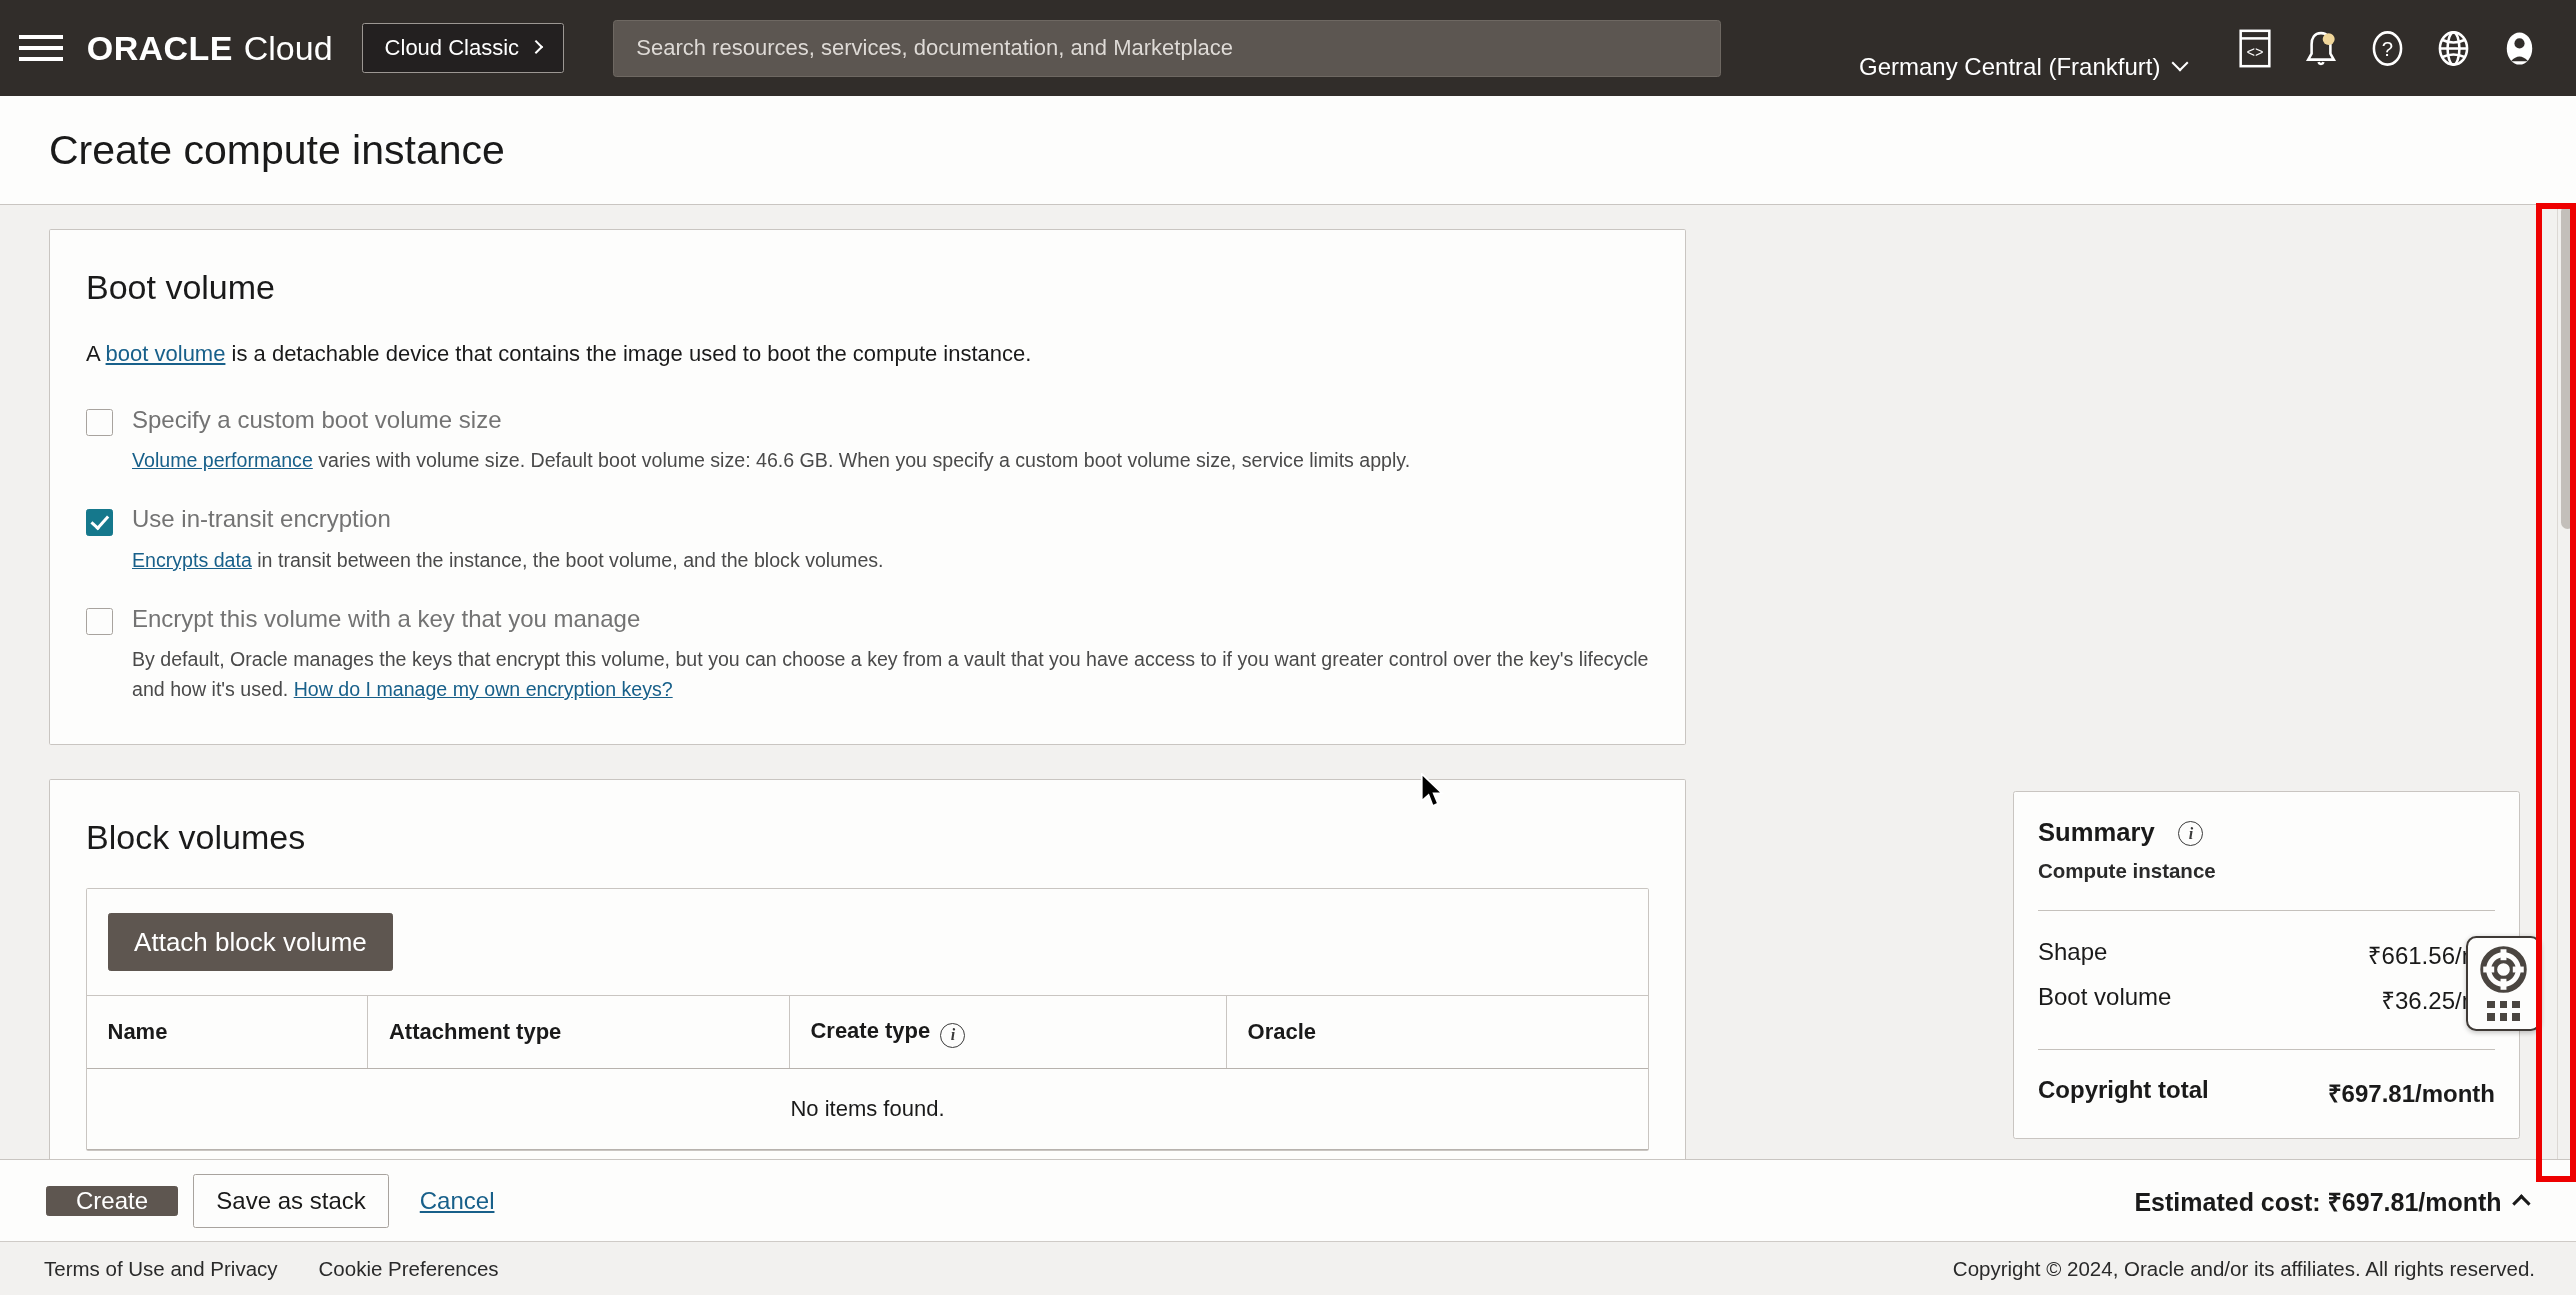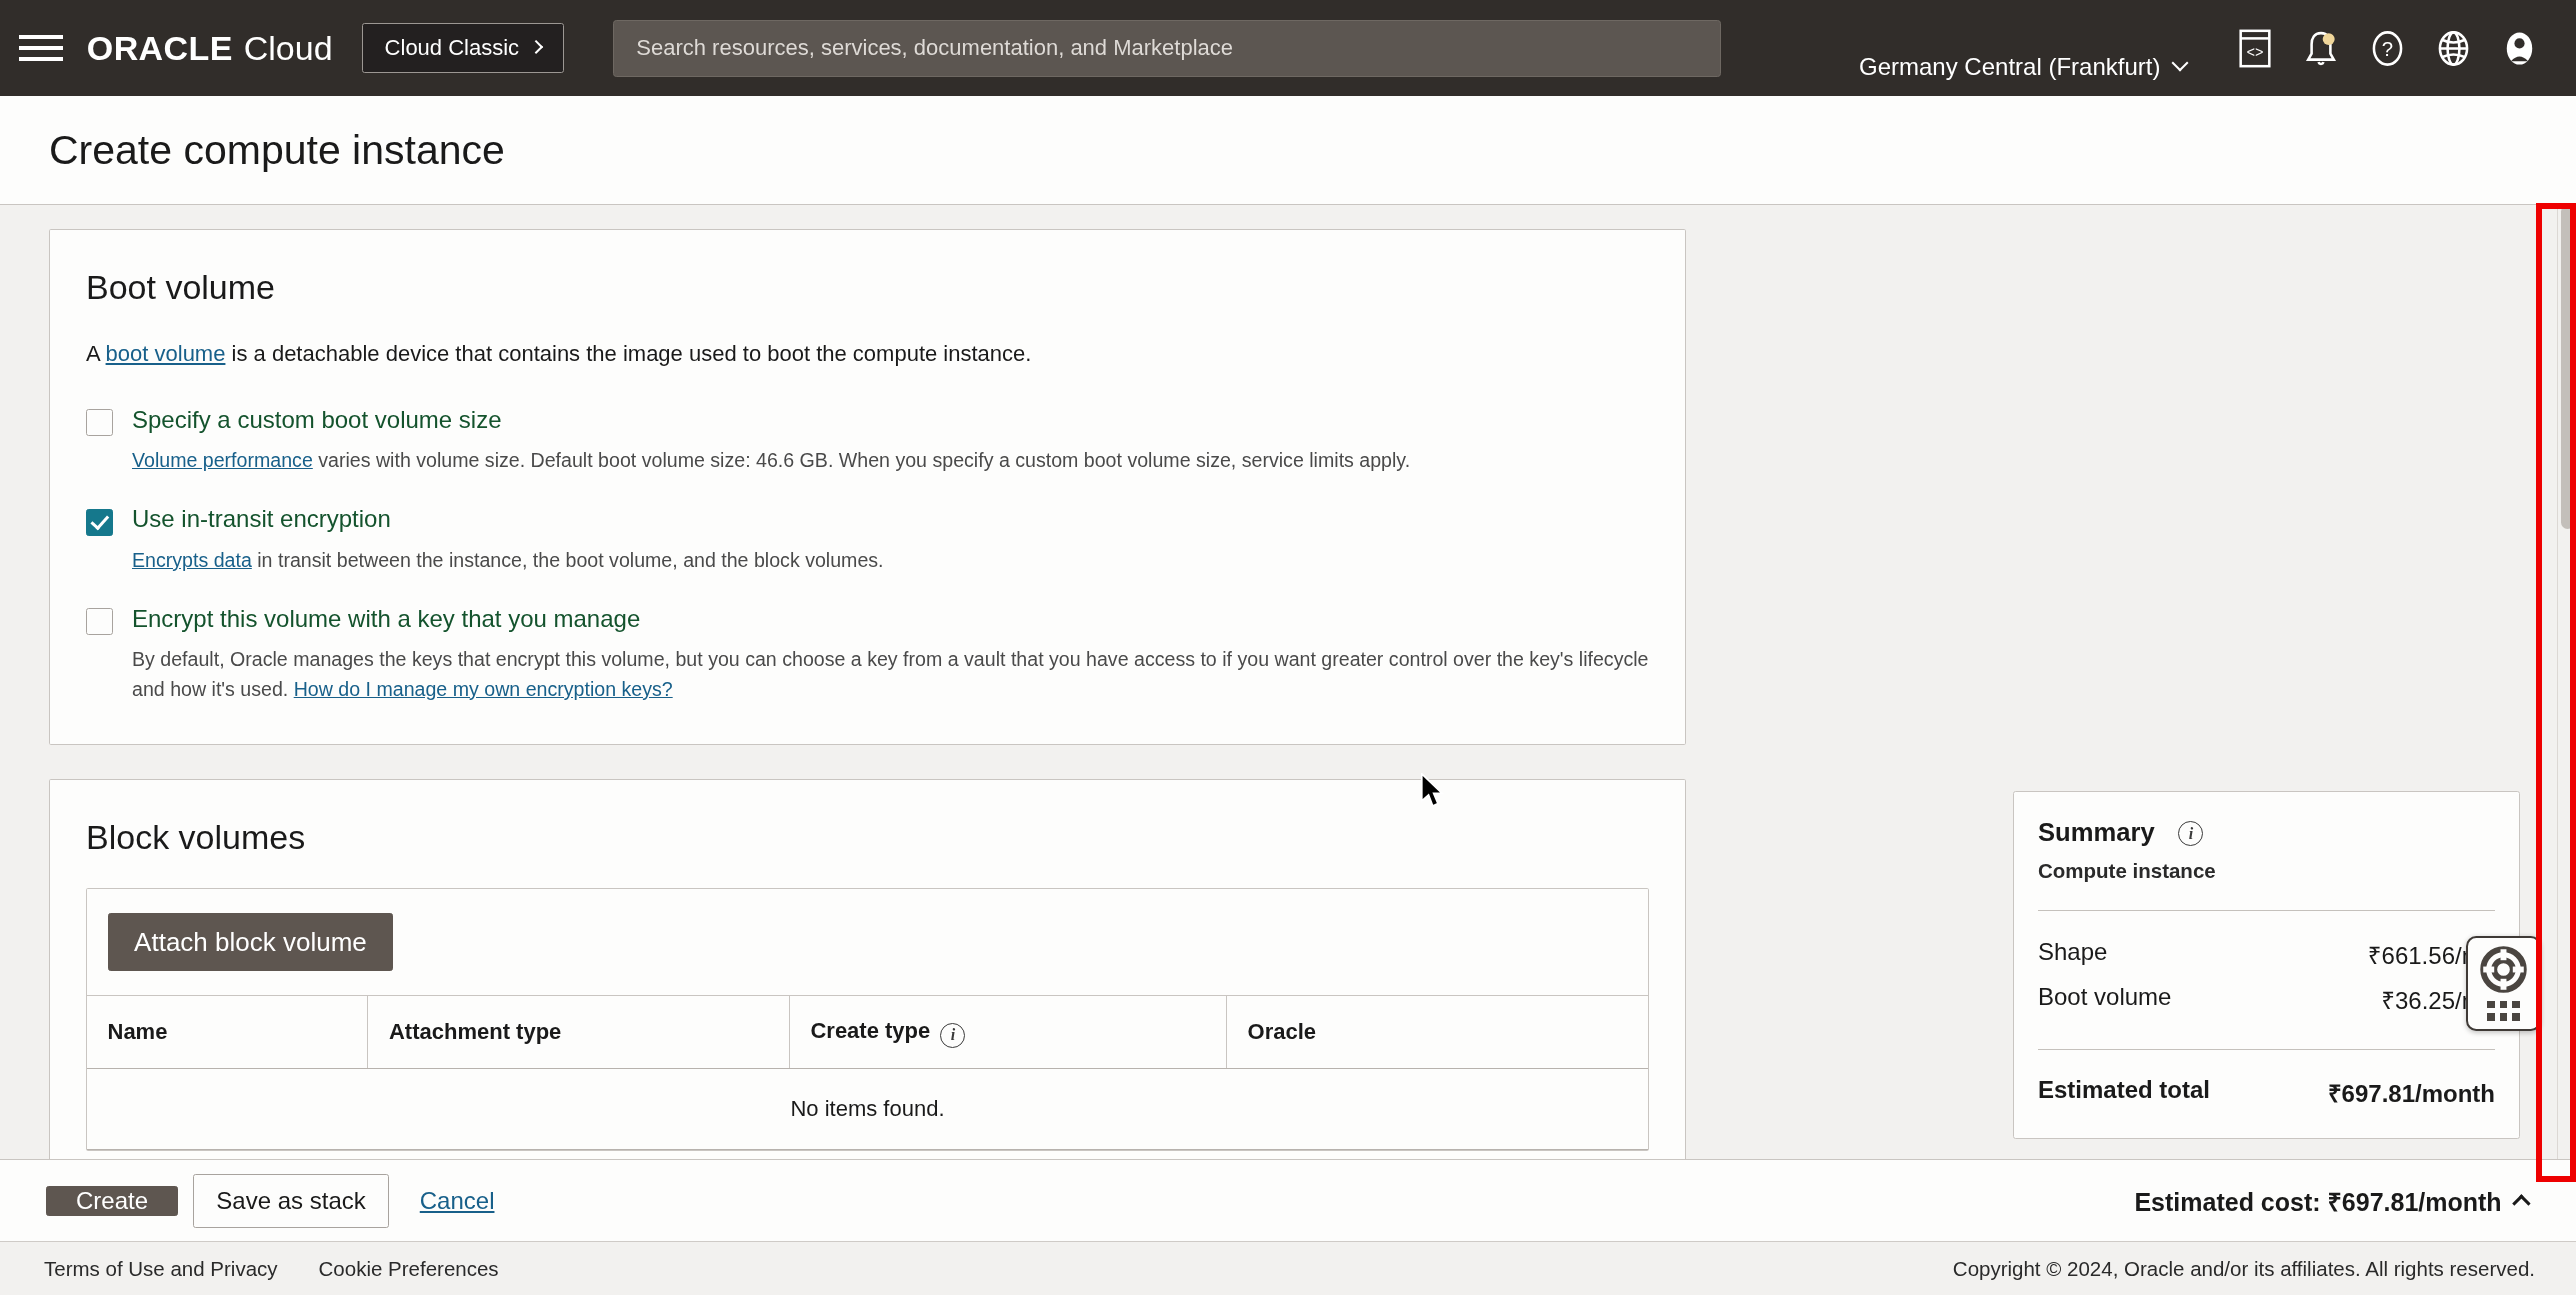--- a/index.html
+++ b/index.html
@@ -147,21 +147,21 @@
     position: relative;
   }
   .cbox.checked { background: #15788c; border-color: #15788c; }
   .cbox.checked::after {
     content: "";
     position: absolute; left: 7.7px; top: 2.6px;
     width: 6.8px; height: 13.6px;
     border-right: 3px solid #fff; border-bottom: 3px solid #fff;
     transform: rotate(42deg);
   }
-  .cblabel { font-size: 24px; color: #14532d; line-height: 1.2; }
+  .cblabel { font-size: 24px; color: #737373; line-height: 1.2; }
   .cbdesc {
     font-size: 19.6px; color: #4a4a4a; line-height: 1.52;
     margin-top: 10.2px; margin-left: 46px;
     max-width: 1560px;
   }
 
   
   .tbl-wrap {
     border: 0.9px solid #c9c5c1; border-radius: 1.7px;
     margin-top: 6.8px;
@@ -458,21 +458,21 @@
     <div class="sum-row">
       <span>Shape</span>
       <span>₹661.56/mo</span>
     </div>
     <div class="sum-row">
       <span>Boot volume</span>
       <span>₹36.25/mo</span>
     </div>
     <div class="sum-hr"></div>
     <div class="sum-total">
-      <span>Estimated total</span>
+      <span>Copyright total</span>
       <span>₹697.81/month</span>
     </div>
   </div>
 
   <div class="scroll-track" style="top:0;height:954px;">
     <div class="scroll-thumb"></div>
   </div>
 </div>
 
 <div class="help-widget">

